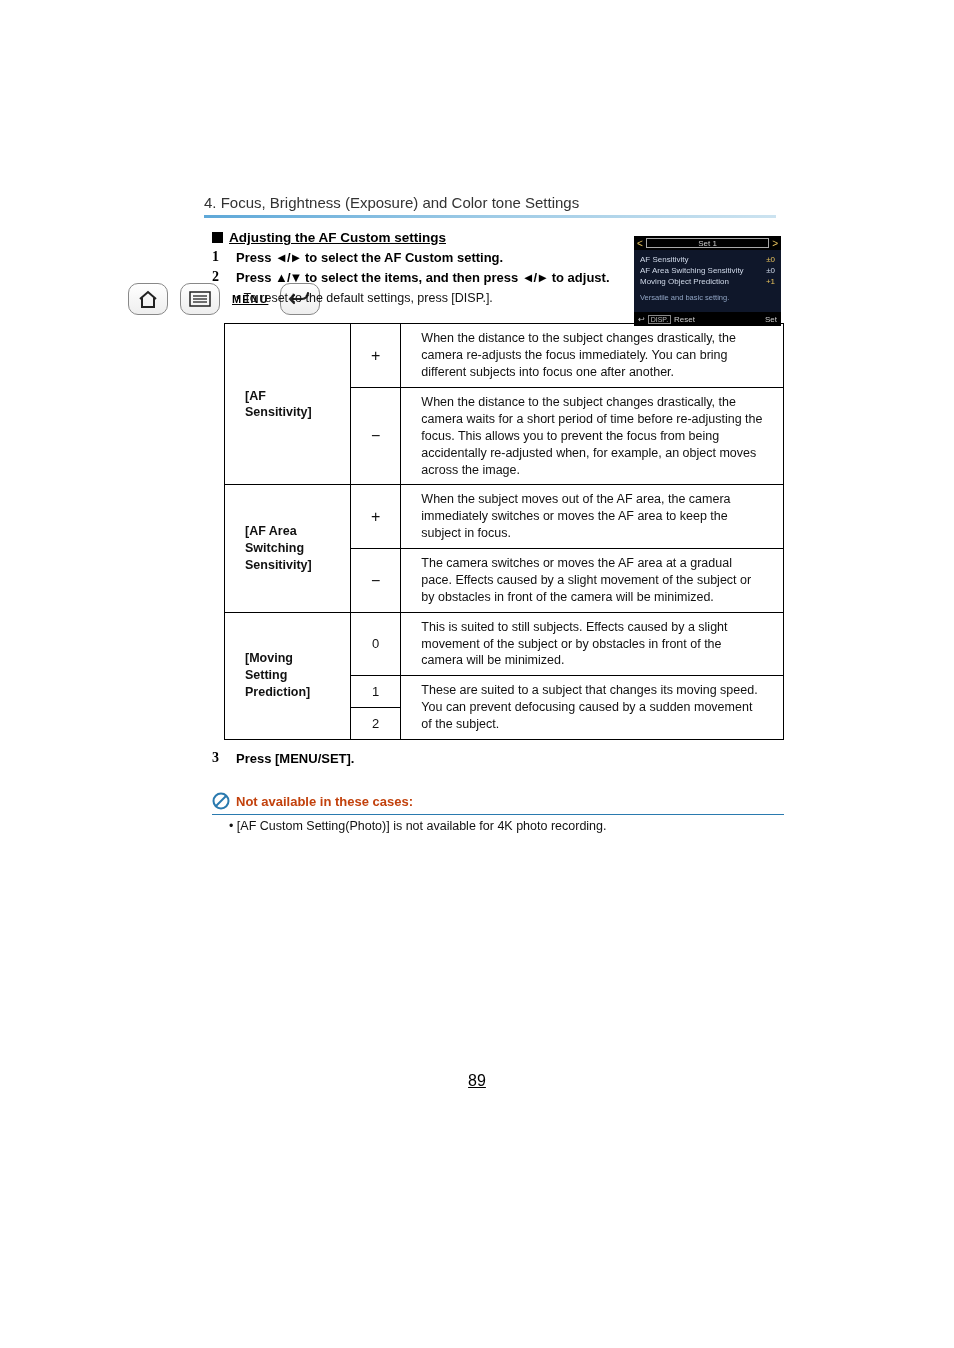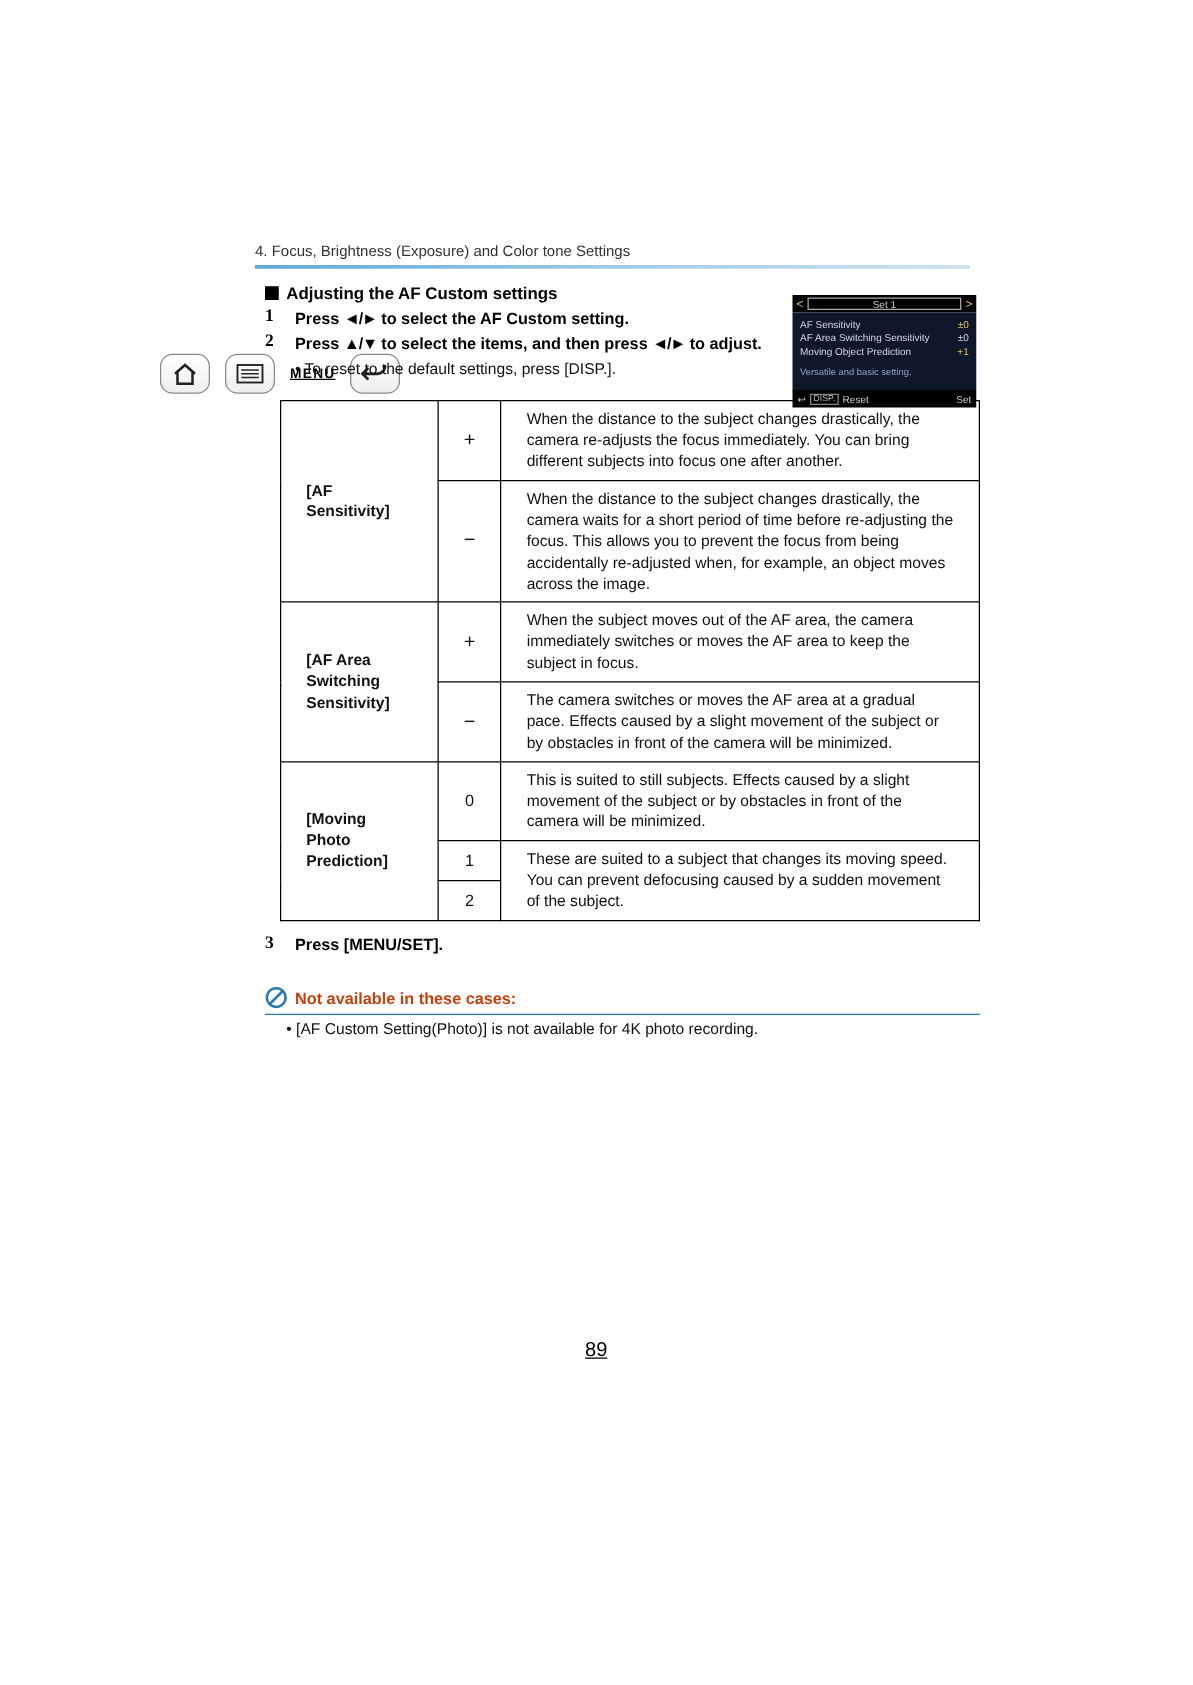--- a/index.html
+++ b/index.html
@@ -6,24 +6,24 @@
   html, body { width: 954px; height: 1348px; background: #fff; font-family: Arial, Helvetica, sans-serif; }
   body { position: relative; }
 
   
   .side-nav { position: absolute; left: 128px; top: 283px; display: flex; flex-direction: row; gap: 12px; align-items: center; }
   .side-btn { width: 40px; height: 32px; border: 1px solid #888; border-radius: 10px; background: linear-gradient(#fff,#eee); display: flex; align-items: center; justify-content: center; font-size: 18px; color: #333; }
   .side-label { font-size: 11px; text-decoration: underline; letter-spacing: 1px; color: #000; font-weight: bold; }
 
   
   .main { position: absolute; left: 204px; top: 194px; width: 580px; }
-  .sec-header { font-size: 12px; color: #333; padding-bottom: 4px; }
+  .sec-header { font-size: 15px; color: #333; padding-bottom: 4px; }
   .hr { height: 3px; width: 572px; background: linear-gradient(to right, #5ea8d8, #9ecbe6, #cce3f0); margin-bottom: 12px; }
 
-  .sub-title-row { display: flex; align-items: center; gap: 6px; margin-bottom: 4px; margin-left: 8px; }
+  .sub-title-row { display: flex; align-items: center; gap: 6px; margin-bottom: 4px; margin-left: 8px; text-decoration: underline; }
   .black-sq { width: 11px; height: 11px; background: #000; display: inline-block; }
   .sub-title { font-size: 13.5px; font-weight: bold; color: #000; }
 
   .steps { margin-left: 8px; }
   .step-row { display: flex; gap: 14px; margin-bottom: 2px; }
   .step-num { font-family: Georgia, serif; font-size: 14px; font-weight: bold; color: #000; width: 10px; flex-shrink: 0; }
   .step-text { font-size: 13px; font-weight: bold; color: #000; line-height: 1.4; max-width: 390px; }
   .tri { font-family: Arial, sans-serif; letter-spacing: -1px; }
   .step-sub { font-size: 12.5px; color: #111; margin-left: 24px; margin-top: 4px; margin-bottom: 18px; }
 
@@ -124,21 +124,21 @@
     <tr>
       <td class="label" rowspan="2">[AF Area Switching Sensitivity]</td>
       <td class="sign">+</td>
       <td class="desc">When the subject moves out of the AF area, the camera immediately switches or moves the AF area to keep the subject in focus.</td>
     </tr>
     <tr>
       <td class="sign">−</td>
       <td class="desc">The camera switches or moves the AF area at a gradual pace. Effects caused by a slight movement of the subject or by obstacles in front of the camera will be minimized.</td>
     </tr>
     <tr>
-      <td class="label" rowspan="3">[Moving Photo Prediction]</td>
+      <td class="label" rowspan="3">[Moving Setting Prediction]</td>
       <td class="sign" style="font-size:13px;">0</td>
       <td class="desc">This is suited to still subjects. Effects caused by a slight movement of the subject or by obstacles in front of the camera will be minimized.</td>
     </tr>
     <tr>
       <td class="sign" style="font-size:13px;">1</td>
       <td class="desc" rowspan="2">These are suited to a subject that changes its moving speed. You can prevent defocusing caused by a sudden movement of the subject.</td>
     </tr>
     <tr>
       <td class="sign" style="font-size:13px;">2</td>
     </tr>

